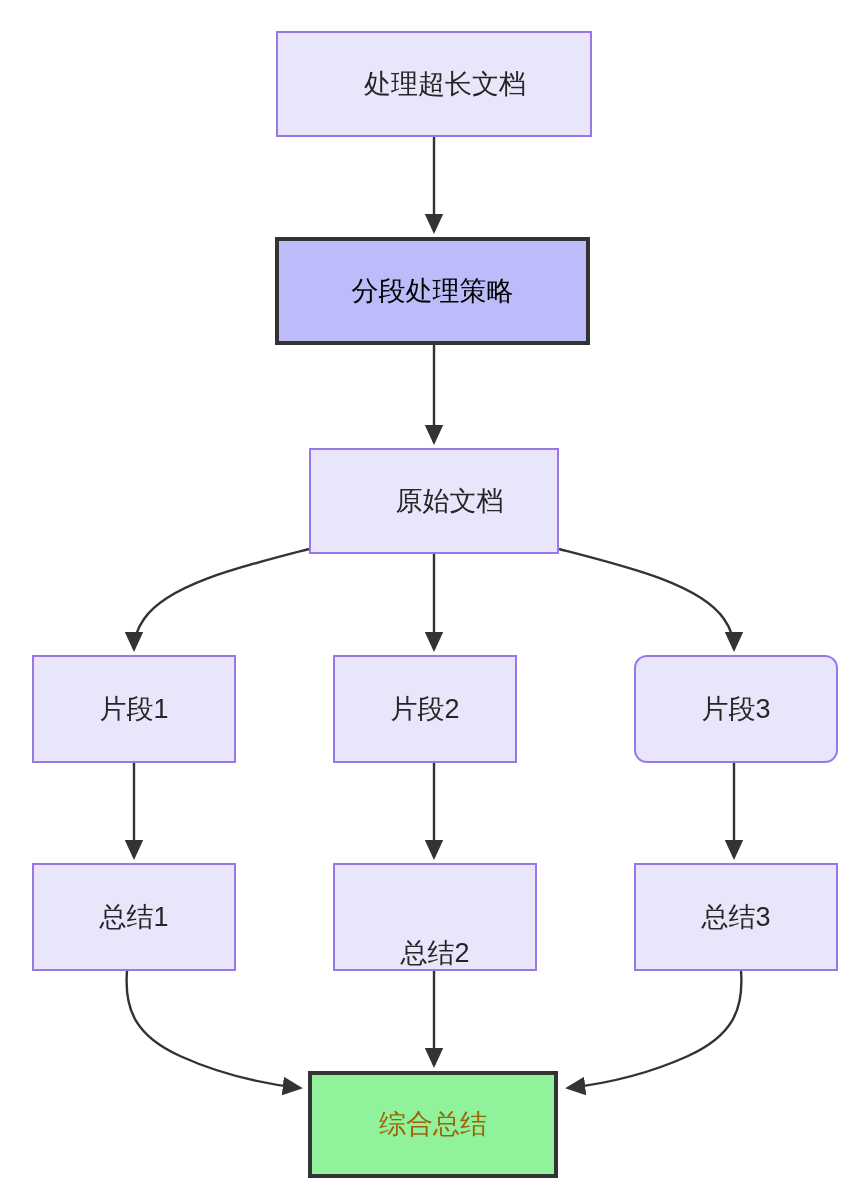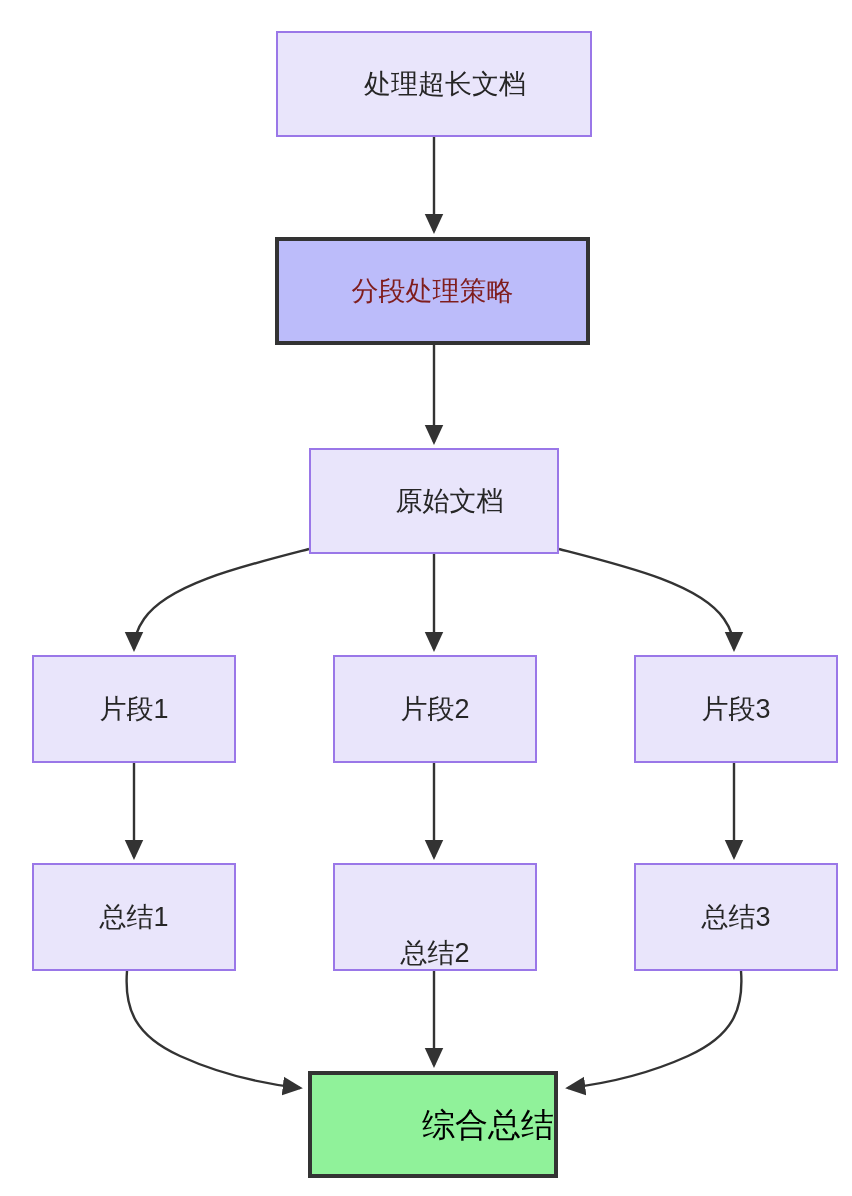--- a/index.html
+++ b/index.html
@@ -39,29 +39,28 @@
   }
   .node.style-light {
     background: #e9e5fb;
     border: 2px solid #9a77e8;
     color: #262626;
     font-size: 27px;
   }
   .node.style-accent {
     background: #bcbcfa;
     border: 4px solid #333333;
-    color: #7f1d1d;
+    color: #000000;
     font-size: 27px;
   }
   .node.style-success {
     background: #90f29a;
     border: 4px solid #333333;
-    color: #000000;
-    font-size: 33px;
-    justify-content: flex-end;
+    color: #a16207;
+    font-size: 27px;
   }
 </style>
 </head>
 <body>
 
 <div id="canvas">
 
   <svg id="edges" viewBox="0 0 852 1196" xmlns="http://www.w3.org/2000/svg">
     <defs>
       <marker id="arrowhead" markerWidth="9" markerHeight="9" refX="7.2" refY="4.5" orient="auto" markerUnits="strokeWidth">
@@ -104,25 +103,25 @@
   </div>
 
   <div class="node style-light" style="left:309px; top:448px; width:250px; height:106px;padding-left:31px;">
     <span class="node-label">原始文档</span>
   </div>
 
   <div class="node style-light" style="left:32px; top:655px; width:204px; height:108px;">
     <span class="node-label">片段1</span>
   </div>
 
-  <div class="node style-light" style="left:333px; top:655px; width:204px; height:108px;">
+  <div class="node style-light" style="left:333px; top:655px; width:184px; height:108px;">
     <span class="node-label">片段2</span>
   </div>
 
-  <div class="node style-light" style="left:634px; top:655px; width:204px; height:108px;">
+  <div class="node style-light" style="left:634px; top:655px; width:204px; height:108px;border-radius:13px;">
     <span class="node-label">片段3</span>
   </div>
 
   <div class="node style-light" style="left:32px; top:863px; width:204px; height:108px;">
     <span class="node-label">总结1</span>
   </div>
 
   <div class="node style-light" style="left:333px; top:863px; width:204px; height:108px;align-items:flex-end;">
     <span class="node-label">总结2</span>
   </div>

